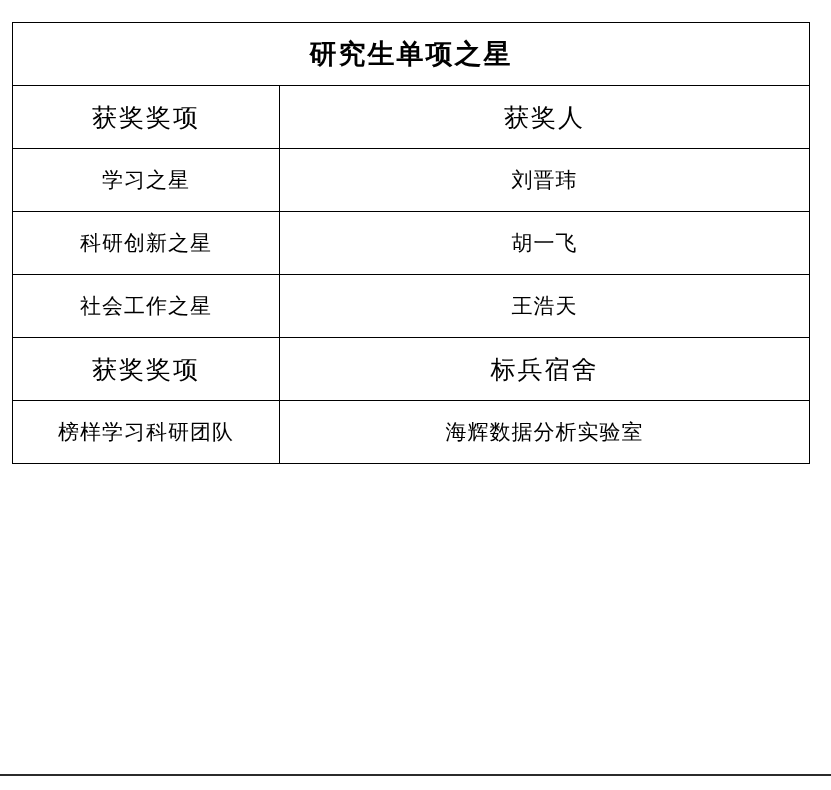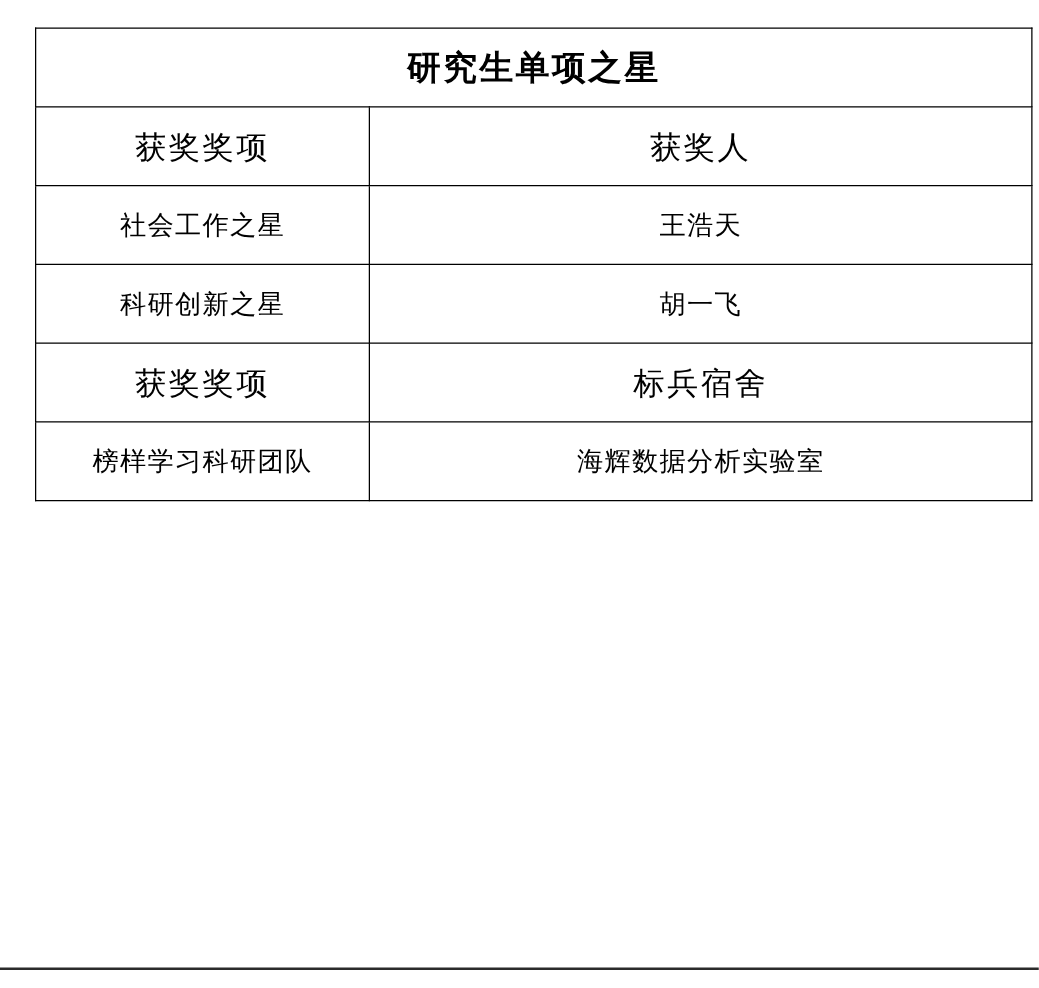--- a/index.html
+++ b/index.html
@@ -18,21 +18,21 @@
   .page {
     position: absolute;
     left: 0;
     top: 0;
     width: 831px;
     height: 790px;
     background: #ffffff;
   }
   .award-table {
     position: absolute;
-    left: 28px;
+    left: 12px;
     top: 22px;
     width: 797px;
     border-collapse: collapse;
     table-layout: fixed;
   }
   .award-table td {
     border: 1px solid #000000;
     text-align: center;
     vertical-align: middle;
     padding: 0;
@@ -81,26 +81,30 @@
       <tr class="section-title">
         <td colspan="2">研究生单项之星</td>
       </tr>
 
       <tr class="header-row">
         <td>获奖奖项</td>
         <td>获奖人</td>
       </tr>
 
       <tr class="data-row">
-        <td>社会工作之星</td>
-        <td>王浩天</td>
+        <td>学习之星</td>
+        <td>刘晋玮</td>
       </tr>
       <tr class="data-row">
         <td>科研创新之星</td>
         <td>胡一飞</td>
+      </tr>
+      <tr class="data-row">
+        <td>社会工作之星</td>
+        <td>王浩天</td>
       </tr>
 
 
       <tr class="header-row">
         <td>获奖奖项</td>
         <td>标兵宿舍</td>
       </tr>
 
       <tr class="data-row">
         <td>榜样学习科研团队</td>

